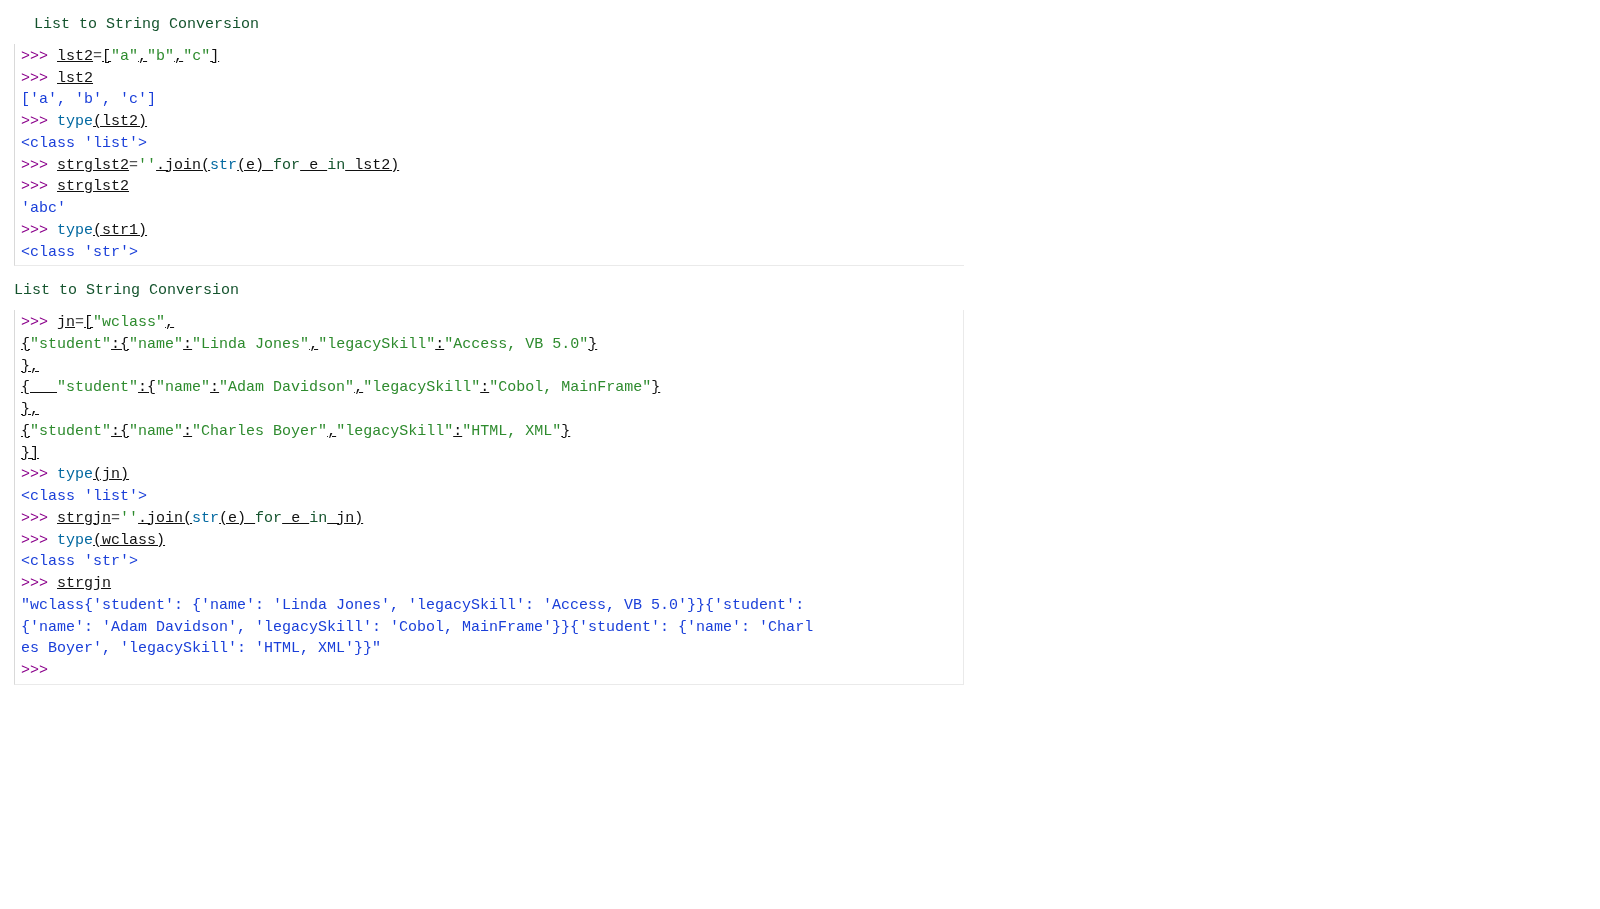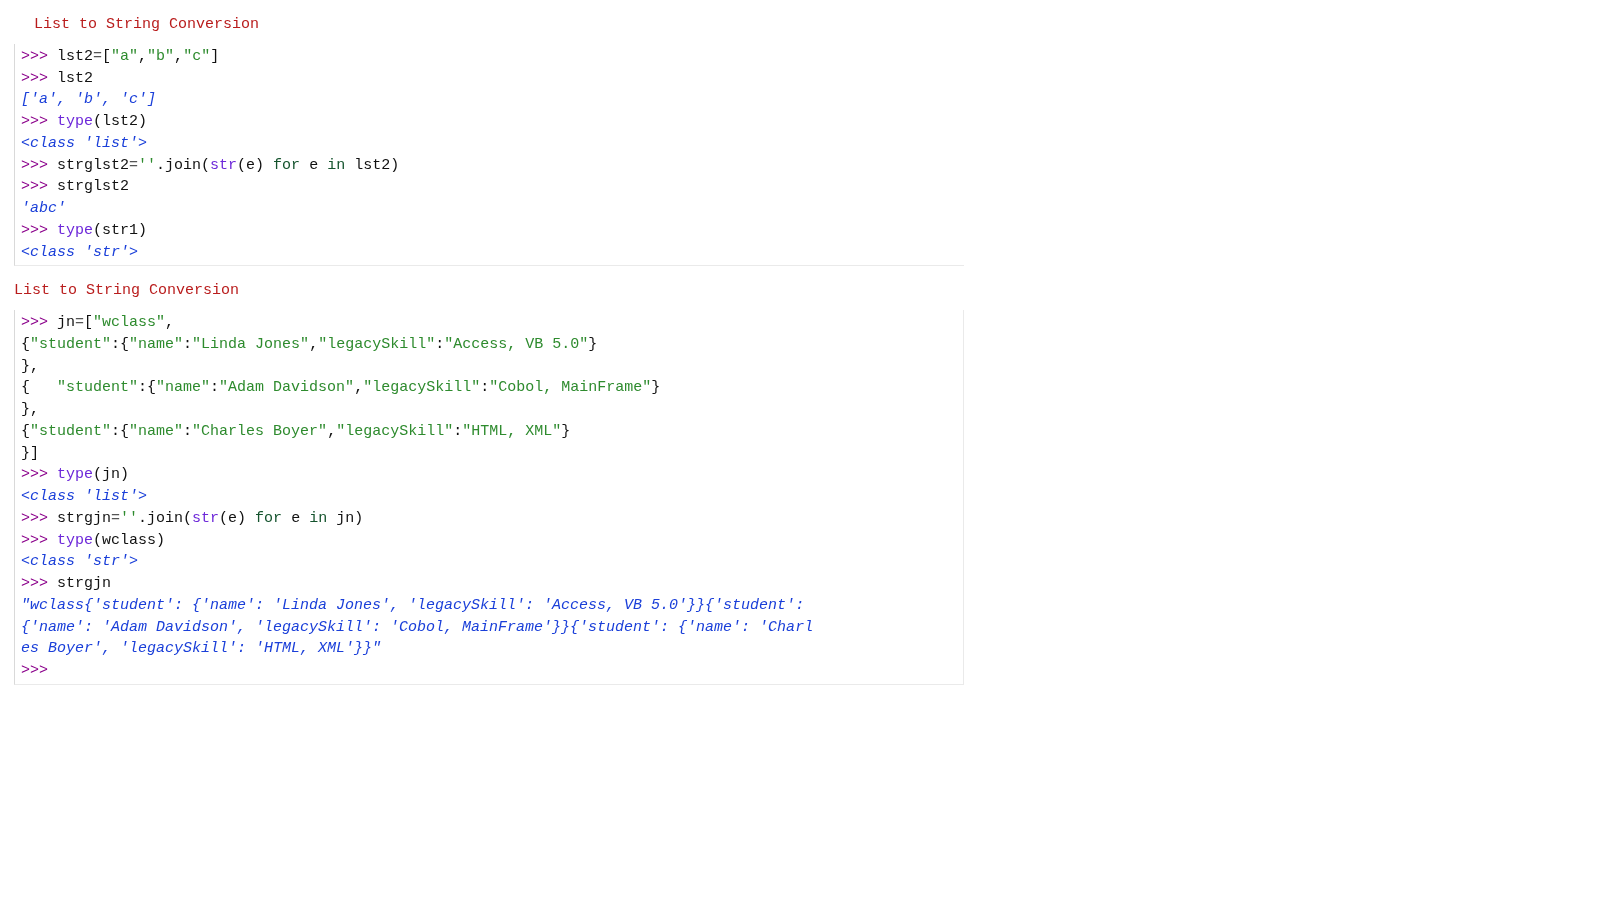--- a/index.html
+++ b/index.html
@@ -11,43 +11,43 @@
     line-height: 1.45;
     color: #333;
   }
   .wrap {
     padding: 8px 0 0 0;
     width: 1600px;
   }
   .heading {
     font-family: "Consolas", "Menlo", "Courier New", monospace;
     font-size: 15px;
-    color: #b91c1c;
+    color: #14532d;
     margin: 6px 0 8px 0;
   }
   .h1 { padding-left: 34px; }
   .h2 { padding-left: 14px; margin-top: 14px; }
   pre.codeblock {
     margin: 0 0 4px 14px;
     padding: 2px 0 2px 6px;
     border-left: 1px solid #d9d9d9;
     border-bottom: 1px solid #eaeaea;
     white-space: pre;
     font-family: "Consolas", "Menlo", "Courier New", monospace;
     font-size: 15px;
     max-width: 950px;
     box-sizing: border-box;
   }
   pre.codeblock.second { border-right: 1px solid #eaeaea; }
   .prompt { color: #8b008b; } 
   .kw     { color: #14532d; } 
-  .call   { color: #6d28d9; } 
+  .call   { color: #0369a1; } 
   .str    { color: #2e8b2e; } 
-  .outblu { color: #1a3fd9; font-style: italic; } 
-  .plain  { color: #111111; }
+  .outblu { color: #1a3fd9; } 
+  .plain  { color: #111111; text-decoration: underline; }
   .eq     { color: #555; }
 </style>
 </head>
 <body>
 
 <div class="wrap">
 
   <div class="heading h1"> List to String Conversion</div>
 
   <pre class="codeblock"><span class="prompt">&gt;&gt;&gt; </span><span class="plain">lst2</span><span class="eq">=</span><span class="plain">[</span><span class="str">"a"</span><span class="plain">,</span><span class="str">"b"</span><span class="plain">,</span><span class="str">"c"</span><span class="plain">]</span>

